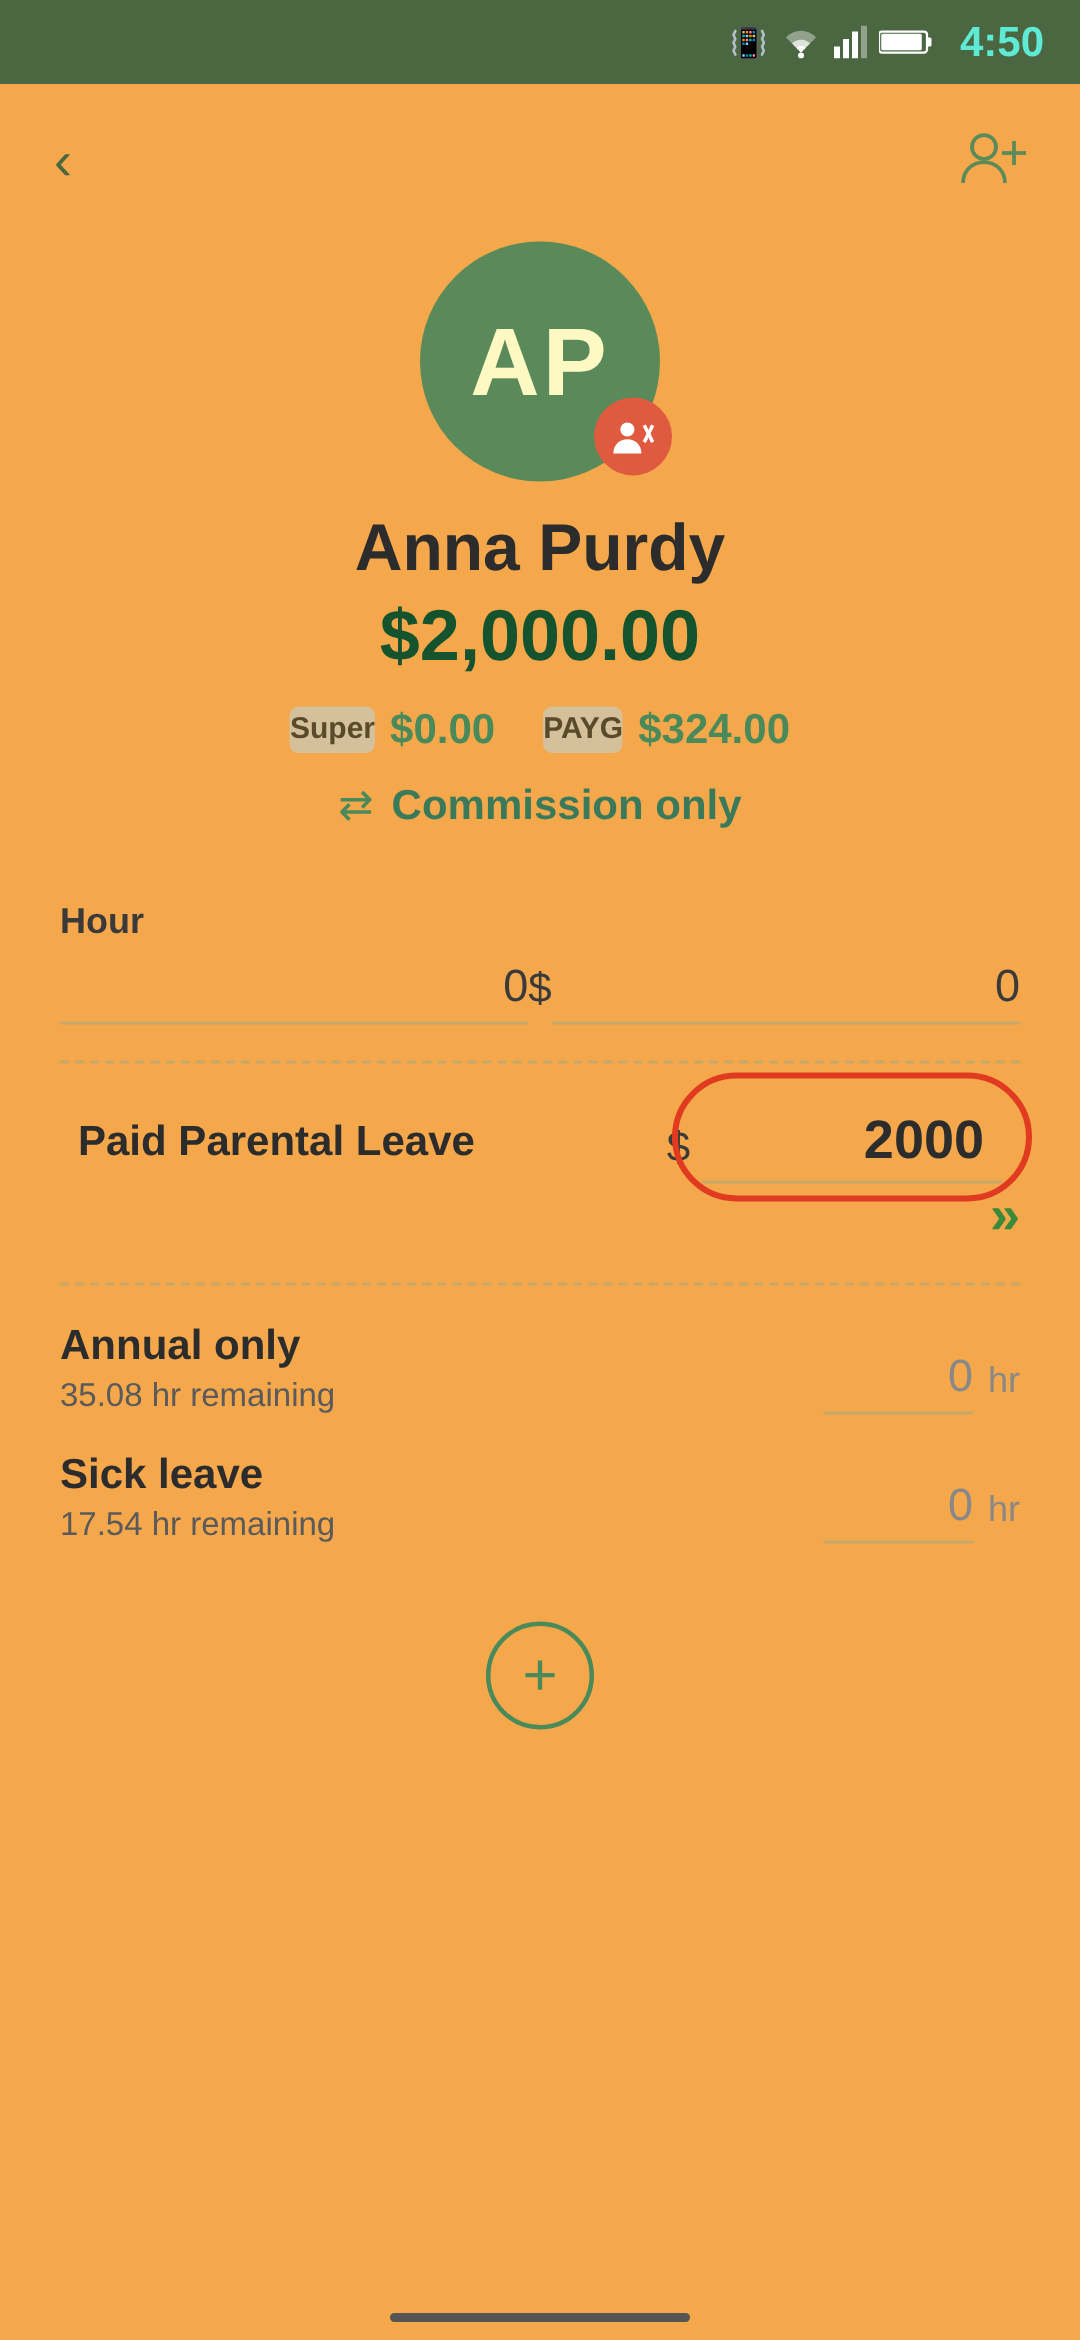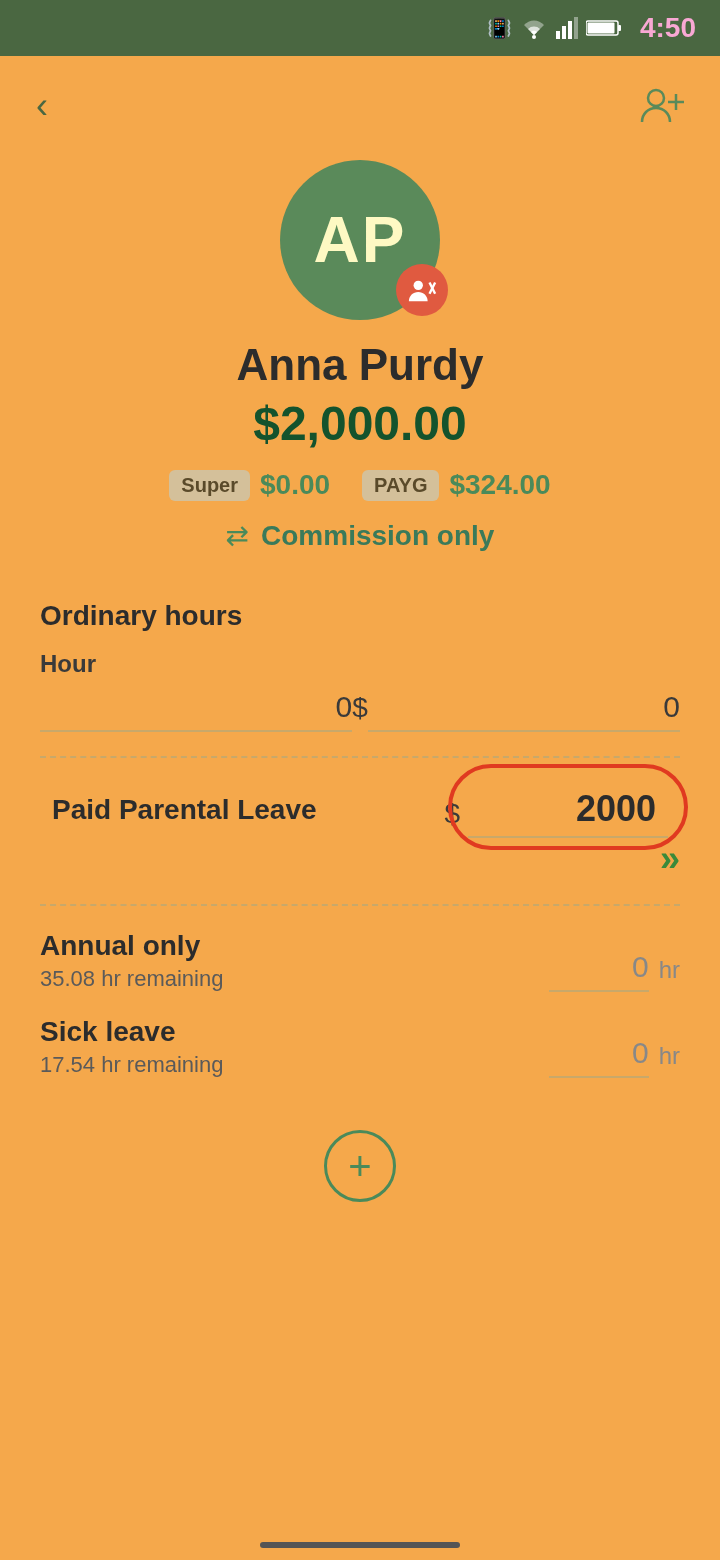--- a/index.html
+++ b/index.html
@@ -24,21 +24,21 @@
       justify-content: flex-end;
       padding: 0 24px;
       gap: 10px;
     }
     .status-bar .icons {
       display: flex;
       align-items: center;
       gap: 8px;
     }
     .status-bar .time {
-      color: #f9a8d4;
+      color: #5eead4;
       font-size: 28px;
       font-weight: 600;
       margin-left: 8px;
     }
     .status-icon {
       color: white;
       font-size: 20px;
     }
 
     
@@ -124,21 +124,21 @@
     .tax-item {
       display: flex;
       align-items: center;
       gap: 10px;
     }
     .tax-label {
       background: #D4C09A;
       color: #5A4A2A;
       font-size: 20px;
       font-weight: 600;
-      padding: 4px 12px;
+      padding: 4px 0;
       border-radius: 6px;
     }
     .tax-amount {
       color: #4A8A5A;
       font-size: 28px;
       font-weight: 700;
     }
 
     
     .commission-row {
@@ -407,21 +407,20 @@
     </div>
   </div>
 
   <div class="commission-row">
     <span class="commission-icon">⇄</span>
     <span class="commission-link">Commission only</span>
   </div>
 </div>
 
 <div class="section">
-  <div class="section-title">Ordinary hours</div>
   <div class="input-row">
     <div class="input-group">
       <span class="input-label">Hour</span>
       <input type="text" class="input-field" value="0" style="">
     </div>
     <span class="input-prefix">$</span>
     <div class="input-group">
       <input type="text" class="input-field" value="0" style="">
     </div>
   </div>

